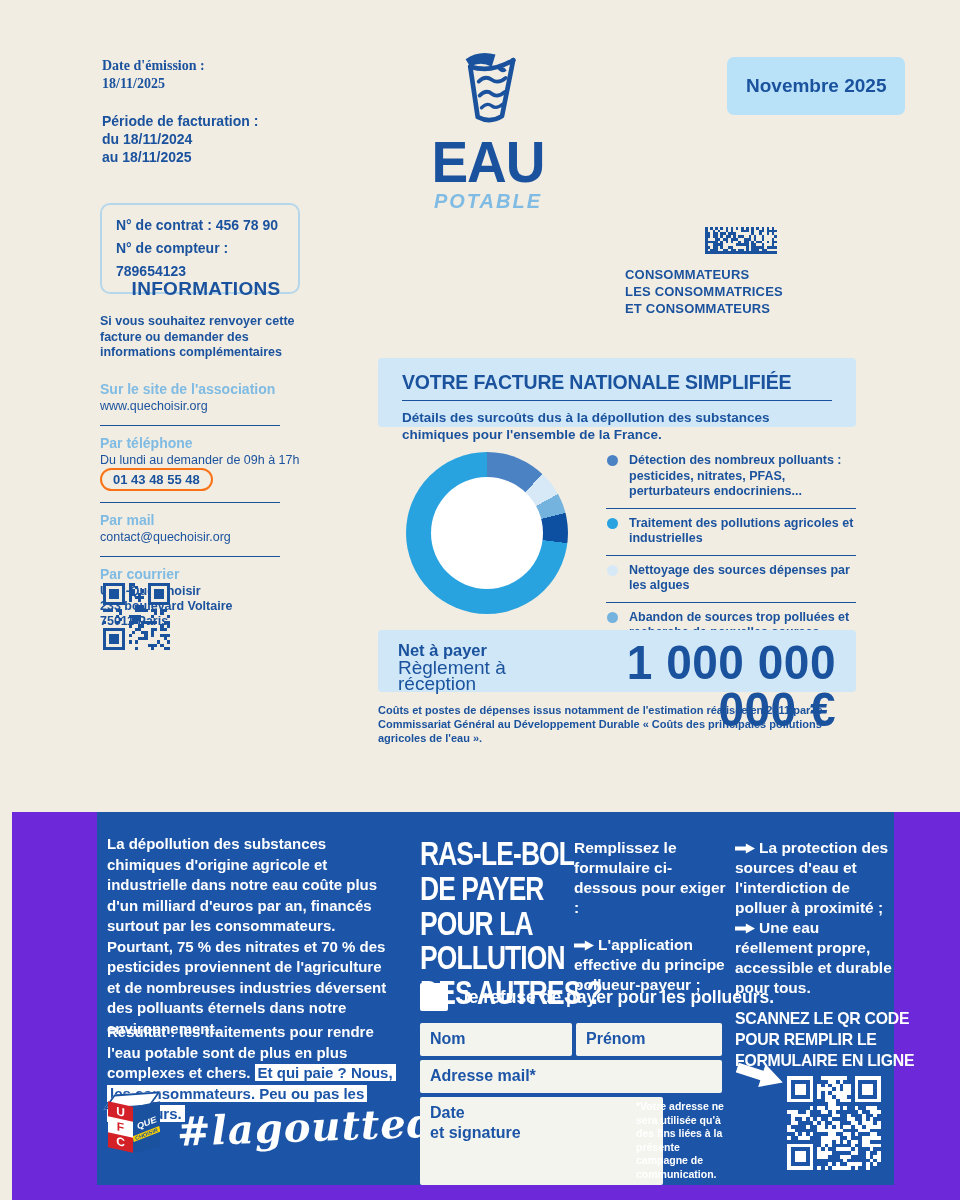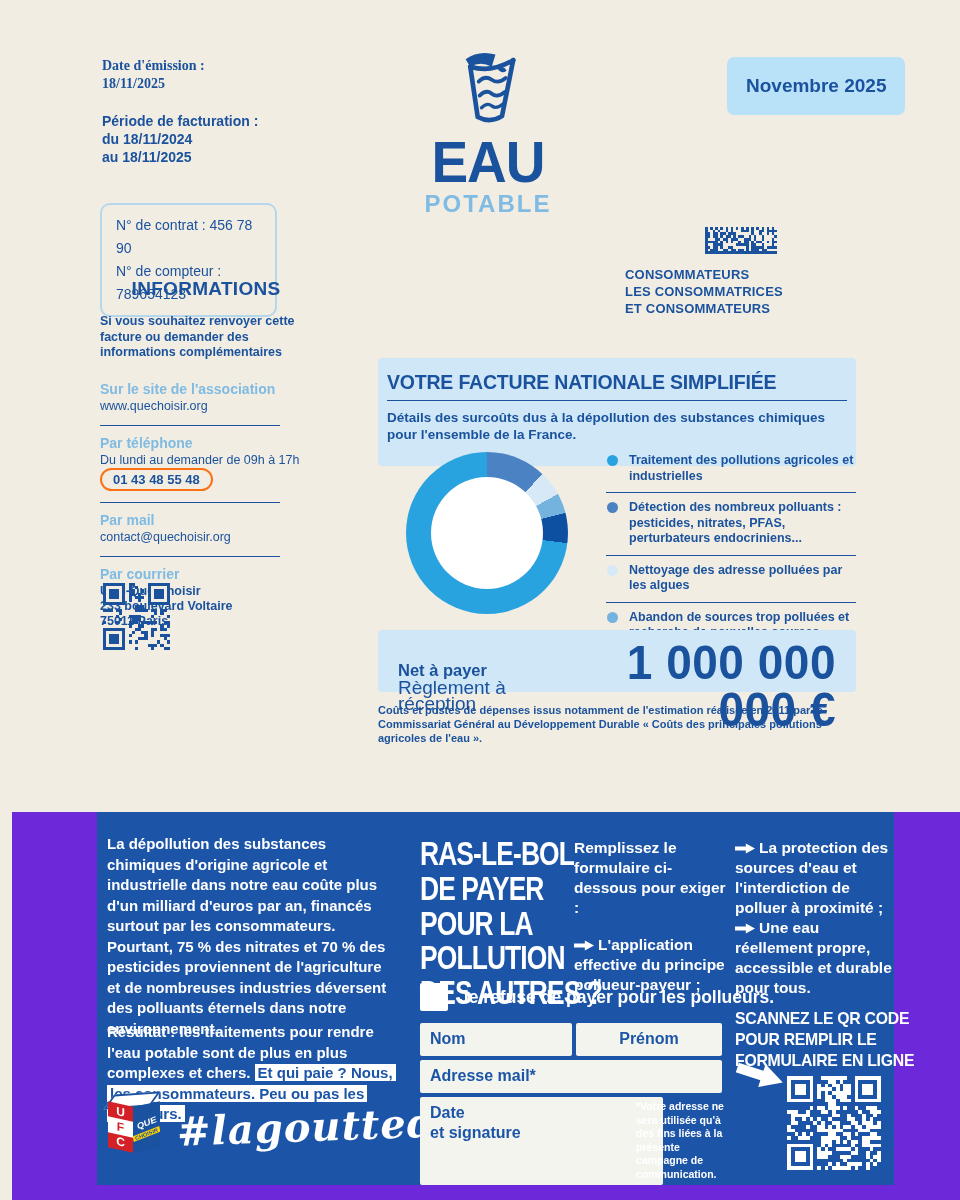--- a/index.html
+++ b/index.html
@@ -3,62 +3,62 @@
 <meta charset="utf-8">
 <style>
   * { margin:0; padding:0; box-sizing:border-box; }
   body { font-family:"Liberation Sans","DejaVu Sans",sans-serif; background:#888; }
   #page { position:relative; width:960px; height:1200px; background:#f2ede2; overflow:hidden; margin:0 auto; color:#1a529e; }
 
   
   .meta { position:absolute; left:102px; font-size:14px; font-weight:bold; line-height:18px; }
   .meta-1 { top:57px;font-family:Liberation Serif, serif; }
   .meta-2 { top:112px; }
-  .contract-box { position:absolute; left:100px; top:203px; width:177px; border:2px solid #b5d7ec; border-radius:10px; padding:9px 14px; font-size:14px; font-weight:normal; line-height:23px; background:transparent; }
+  .contract-box { position:absolute; left:100px; top:203px; width:200px; border:2px solid #b5d7ec; border-radius:10px; padding:9px 14px; font-size:14px; font-weight:bold; line-height:23px; background:transparent; }
 
   
   .info-col { position:absolute; left:100px; top:278px; width:212px; }
   .info-title { text-align:center; font-size:19px; font-weight:bold; letter-spacing:.3px; margin-bottom:14px; }
   .info-desc { font-size:12.5px; font-weight:bold; line-height:15.5px; margin-bottom:20px; }
   .info-sub { color:#7fbbe3; font-size:14px; font-weight:bold; margin-bottom:2px; }
   .info-val { font-size:12.5px; font-weight:normal; line-height:15px; }
   .info-rule { border:none; border-top:1.5px solid #1a529e; width:180px; margin:11px 0 9px 0; }
   .phone-pill { display:inline-block; border:2px solid #f97316; border-radius:13px; padding:2px 11px; font-size:13px; font-weight:bold; margin-top:0; }
   .addr-lines { font-size:12.5px; font-weight:bold; line-height:15px; }
   .qr-left { position:absolute; left:103px; top:583px; width:67px; height:67px; }
 
   
   .logo-wrap { position:absolute; left:408px; top:48px; width:160px; text-align:center; }
   .logo-glass { width:104px; height:84px; margin:0 auto; }
   .logo-eau { font-size:55px; font-weight:bold; letter-spacing:-1px; line-height:52px; color:#1a529e; transform:scaleY(1.05); }
-  .logo-potable { font-size:24px; font-weight:bold; letter-spacing:2px; color:#7fbbe3; margin-top:2px; }
+  .logo-potable { font-size:20px; font-weight:bold; letter-spacing:2px; color:#7fbbe3; margin-top:2px;font-style:italic; }
 
   
   .badge { position:absolute; left:727px; top:57px; background:#b9e1f8; border-radius:7px; padding:18px 19px; font-size:19px; font-weight:bold; }
   .datamatrix { position:absolute; left:705px; top:227px; width:72px; height:27px; }
   .recipients { position:absolute; left:625px; top:266px; font-size:13px; font-weight:bold; line-height:17px; letter-spacing:.2px; }
 
   
-  .facture-panel { position:absolute; left:378px; top:358px; width:478px; height:108px; background:#cfe7f6; border-radius:4px; padding:13px 9px; }
+  .facture-panel { position:absolute; left:378px; top:358px; width:478px; height:69px; background:#cfe7f6; border-radius:4px; padding:13px 24px; }
   .facture-title { font-size:19.5px; font-weight:bold; letter-spacing:-.2px; }
   .facture-rule { border:none; border-top:1.5px solid #1a529e; margin-top:6px; }
   .facture-sub { font-size:13.5px; font-weight:bold; line-height:17px; margin-top:8px; }
 
   
   .donut { position:absolute; left:406px; top:452px; width:162px; height:162px; border-radius:50%; }
   .donut-hole { position:absolute; left:25px; top:25px; width:112px; height:112px; border-radius:50%; background:#ffffff; }
   .legend { position:absolute; left:606px; top:446px; width:250px; }
   .legend-item { display:flex; align-items:flex-start; padding:7px 0 8px 0; }
   .legend-item.with-rule { border-bottom:1px solid #1a529e; }
   .legend-bullet { flex:0 0 11px; width:11px; height:11px; border-radius:50%; margin:2px 11px 0 1px; }
   .legend-text { font-size:12.5px; font-weight:bold; line-height:15.5px; }
 
   
   .net-panel { position:absolute; left:378px; top:630px; width:478px; height:62px; background:#cfe7f6; border-radius:4px; padding:11px 20px 0 20px; display:flex; }
-  .net-labels { width:140px;margin-top:20px; }
+  .net-labels { width:140px; }
   .net-label { font-size:16.5px; font-weight:bold; line-height:19px; }
   .net-sublabel { font-size:19px; font-weight:normal; line-height:16px; }
   .net-amount { flex:1; text-align:right; font-size:46px; font-weight:bold; letter-spacing:.5px; line-height:44px; margin-top:-2px; transform:scaleY(1.06); transform-origin:top right; }
   .footnote { position:absolute; left:378px; top:703px; width:474px; font-size:11px; font-weight:bold; line-height:14px; }
 
   
   .bottom { position:absolute; left:12px; top:812px; width:960px; height:468px; background:#6d28d9; }
   .bottom-inner { position:absolute; left:85px; top:0; width:797px; height:373px; background:#1c55a7; }
   .bottom-strip { position:absolute; left:0; bottom:0; width:100%; height:15px; background:#153e7d; }
   .bottom, .bottom * { color:#ffffff; }
@@ -77,21 +77,21 @@
   .demand { margin-top:17px; }
   .col3 { position:absolute; left:723px; top:26px; width:158px; font-size:15.5px; font-weight:bold; line-height:20px; }
   .arrow-ic { display:inline-block; width:20px; height:11px; vertical-align:-1px; margin-right:4px; }
 
   .check-row { position:absolute; left:408px; top:171px; display:flex; align-items:center; }
   .checkbox { width:28px; height:28px; background:#ffffff; border-radius:2px; }
   .check-label { font-size:17.5px; font-weight:bold; margin-left:11px; }
 
   .field { position:absolute; background:#f4f4ee; border-radius:2px; color:#1c55a7; font-size:16px; font-weight:bold; padding:6px 10px; white-space:pre-line; line-height:20px; }
   .f-nom    { left:408px; top:211px; width:152px; height:33px; }
-  .f-prenom { left:564px; top:211px; width:146px; height:33px;text-align:center; }
+  .f-prenom { left:564px; top:211px; width:146px; height:33px; }
   .f-mail   { left:408px; top:248px; width:302px; height:33px; }
   .f-date   { left:408px; top:285px; width:243px; height:88px; }
   .form-note { position:absolute; left:624px; top:288px; width:88px; font-size:10.5px; font-weight:bold; line-height:13.5px; }
 
   .scan-title { position:absolute; left:723px; top:196px; width:190px; font-size:17px; font-weight:bold; line-height:21px; letter-spacing:-.3px; transform:scaleX(.93); transform-origin:top left; white-space:nowrap; }
   .qr-arrow { position:absolute; left:724px; top:248px; width:48px; height:30px; transform:rotate(18deg); }
   .qr-bottom { position:absolute; left:775px; top:264px; width:94px; height:94px; }
 
   
   .ufc-cube { position:relative; width:58px; height:64px; }
@@ -446,30 +446,30 @@
     <div class="facture-title">VOTRE FACTURE NATIONALE SIMPLIFIÉE</div>
     <hr class="facture-rule">
     <div class="facture-sub">Détails des surcoûts dus à la dépollution des substances chimiques pour l'ensemble de la France.</div>
   </div>
 
   <div class="donut" id="donut" style="background: conic-gradient(rgb(74, 130, 195) 0deg, rgb(74, 130, 195) 43.2deg, rgb(215, 233, 247) 43.2deg, rgb(215, 233, 247) 61.2deg, rgb(116, 179, 222) 61.2deg, rgb(116, 179, 222) 75.6deg, rgb(13, 79, 160) 75.6deg, rgb(13, 79, 160) 97.2deg, rgb(41, 163, 223) 97.2deg, rgb(41, 163, 223) 360deg);">
     <div class="donut-hole"></div>
   </div>
   <div class="legend" id="legend">
       <div class="legend-item with-rule">
+        <span class="legend-bullet" style="background: rgb(74, 130, 195);"></span>
+        <span class="legend-text">Détection des nombreux polluants : pesticides, nitrates, PFAS, perturbateurs endocriniens...</span>
+      </div>
+      <div class="legend-item with-rule">
         <span class="legend-bullet" style="background: rgb(41, 163, 223);"></span>
         <span class="legend-text">Traitement des pollutions agricoles et industrielles</span>
       </div>
       <div class="legend-item with-rule">
-        <span class="legend-bullet" style="background: rgb(74, 130, 195);"></span>
-        <span class="legend-text">Détection des nombreux polluants : pesticides, nitrates, PFAS, perturbateurs endocriniens...</span>
-      </div>
-      <div class="legend-item with-rule">
         <span class="legend-bullet" style="background: rgb(215, 233, 247);"></span>
-        <span class="legend-text">Nettoyage des adresse polluées par les algues</span>
+        <span class="legend-text">Nettoyage des sources dépenses par les algues</span>
       </div>
       <div class="legend-item with-rule">
         <span class="legend-bullet" style="background: rgb(116, 179, 222);"></span>
         <span class="legend-text">Abandon de sources trop polluées et recherche de nouvelles sources</span>
       </div>
       <div class="legend-item">
         <span class="legend-bullet" style="background: rgb(13, 79, 160);"></span>
         <span class="legend-text">Installation des canalisations pour faire venir des eaux moins polluées</span>
       </div>
     </div>

